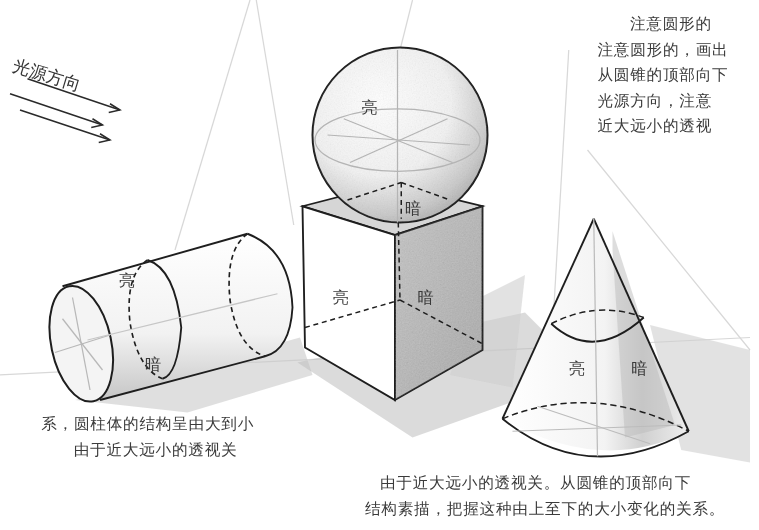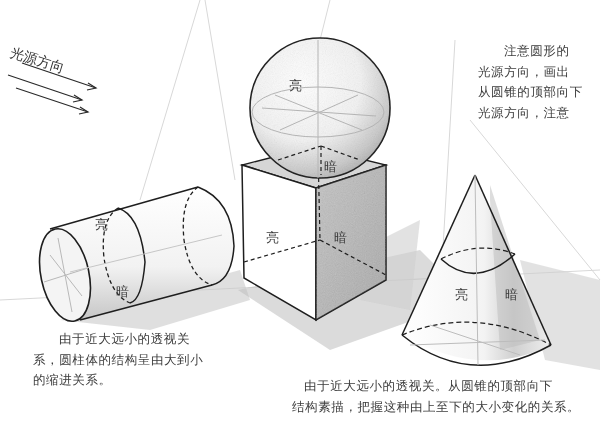--- a/index.html
+++ b/index.html
@@ -149,30 +149,30 @@
   <span class="lbl" style="left:289px;top:77px;">亮</span>
   <span class="lbl" style="left:324px;top:158px;">暗</span>
   <span class="lbl" style="left:266px;top:229px;">亮</span>
   <span class="lbl" style="left:334px;top:229px;">暗</span>
   <span class="lbl" style="left:95px;top:216px;">亮</span>
   <span class="lbl" style="left:116px;top:283px;">暗</span>
   <span class="lbl" style="left:455px;top:286px;">亮</span>
   <span class="lbl" style="left:505px;top:286px;">暗</span>
 
   <div class="note note-sphere">
-    <span class="l" style="padding-left:26px;margin-top:32px;">注意圆形的</span>
-    <span class="l">光源方向，画出</span>
+    <span class="l" style="padding-left:26px;">注意圆形的</span>
+    <span class="l">注意圆形的，画出</span>
     <span class="l">从圆锥的顶部向下</span>
     <span class="l">光源方向，注意</span>
+    <span class="l">近大远小的透视</span>
   </div>
 
   <div class="note note-cyl">
+    <span class="l">系，圆柱体的结构呈由大到小</span>
     <span class="l" style="padding-left:26px;">由于近大远小的透视关</span>
-    <span class="l">系，圆柱体的结构呈由大到小</span>
-    <span class="l">的缩进关系。</span>
   </div>
 
   <div class="note note-cone">
     <span class="l" style="padding-left:12px;">由于近大远小的透视关。从圆锥的顶部向下</span>
     <span class="l">结构素描，把握这种由上至下的大小变化的关系。</span>
   </div>
 
 </div>
 
 </body></html>

